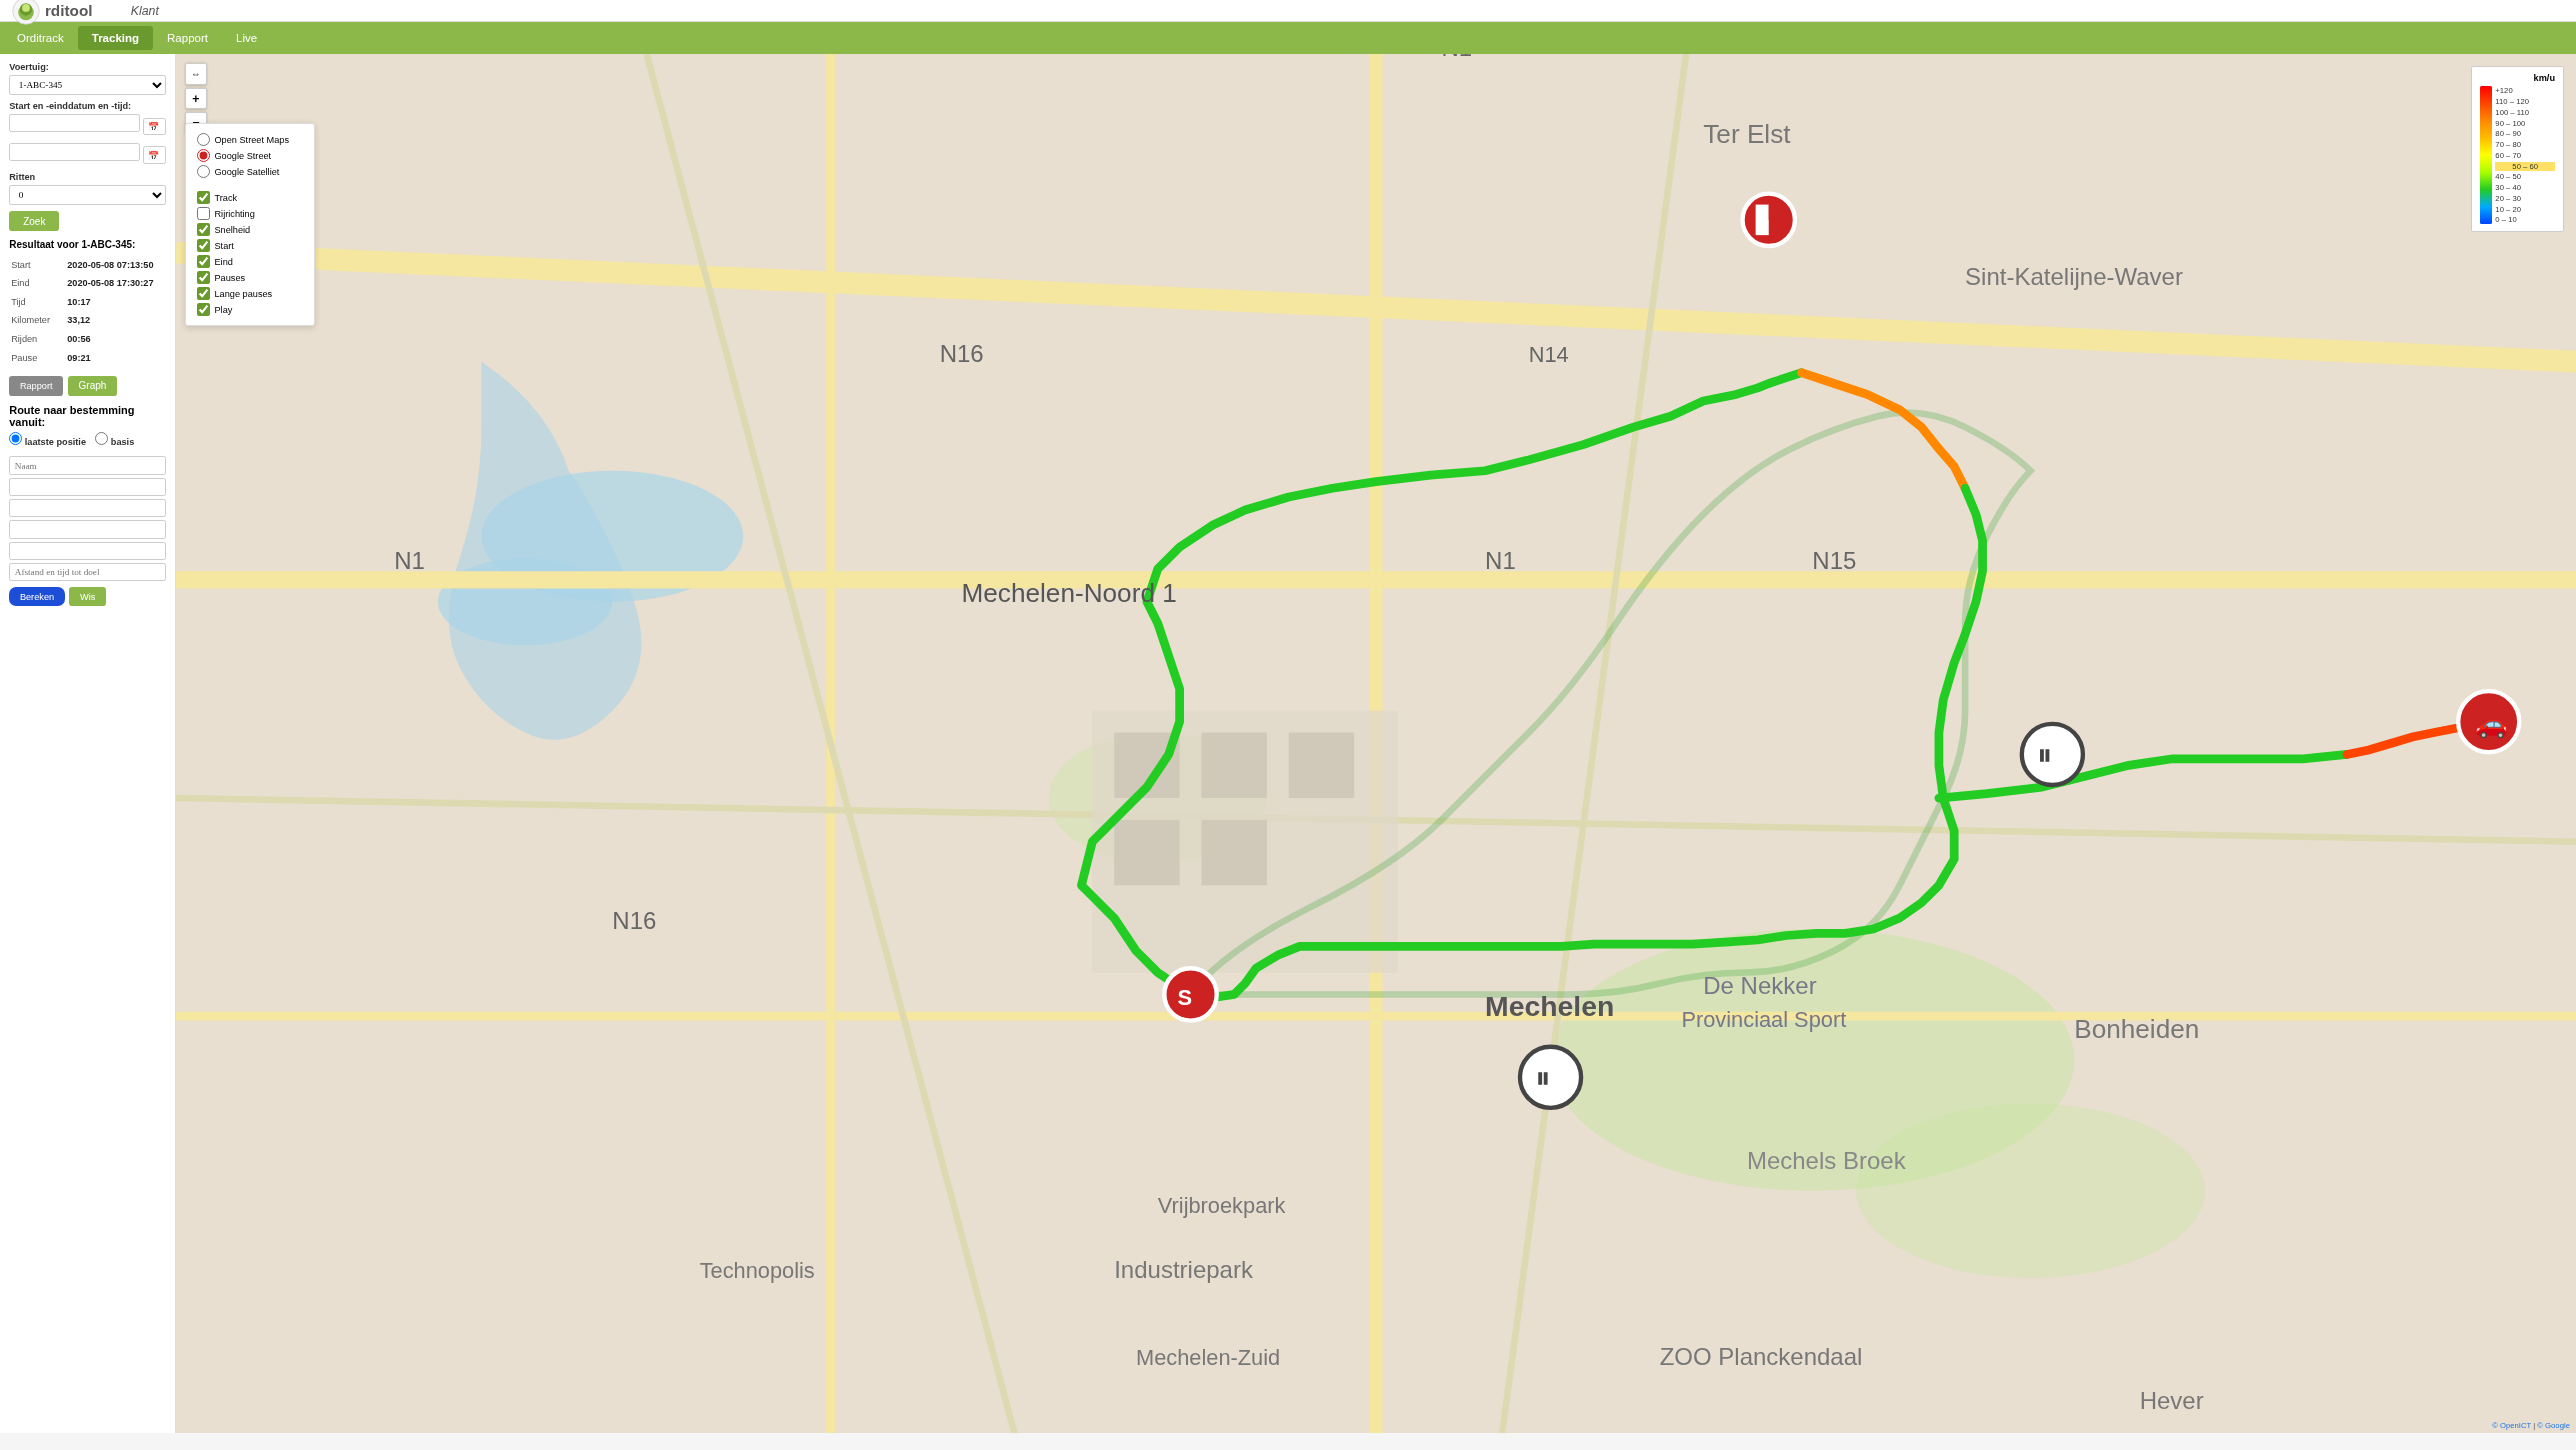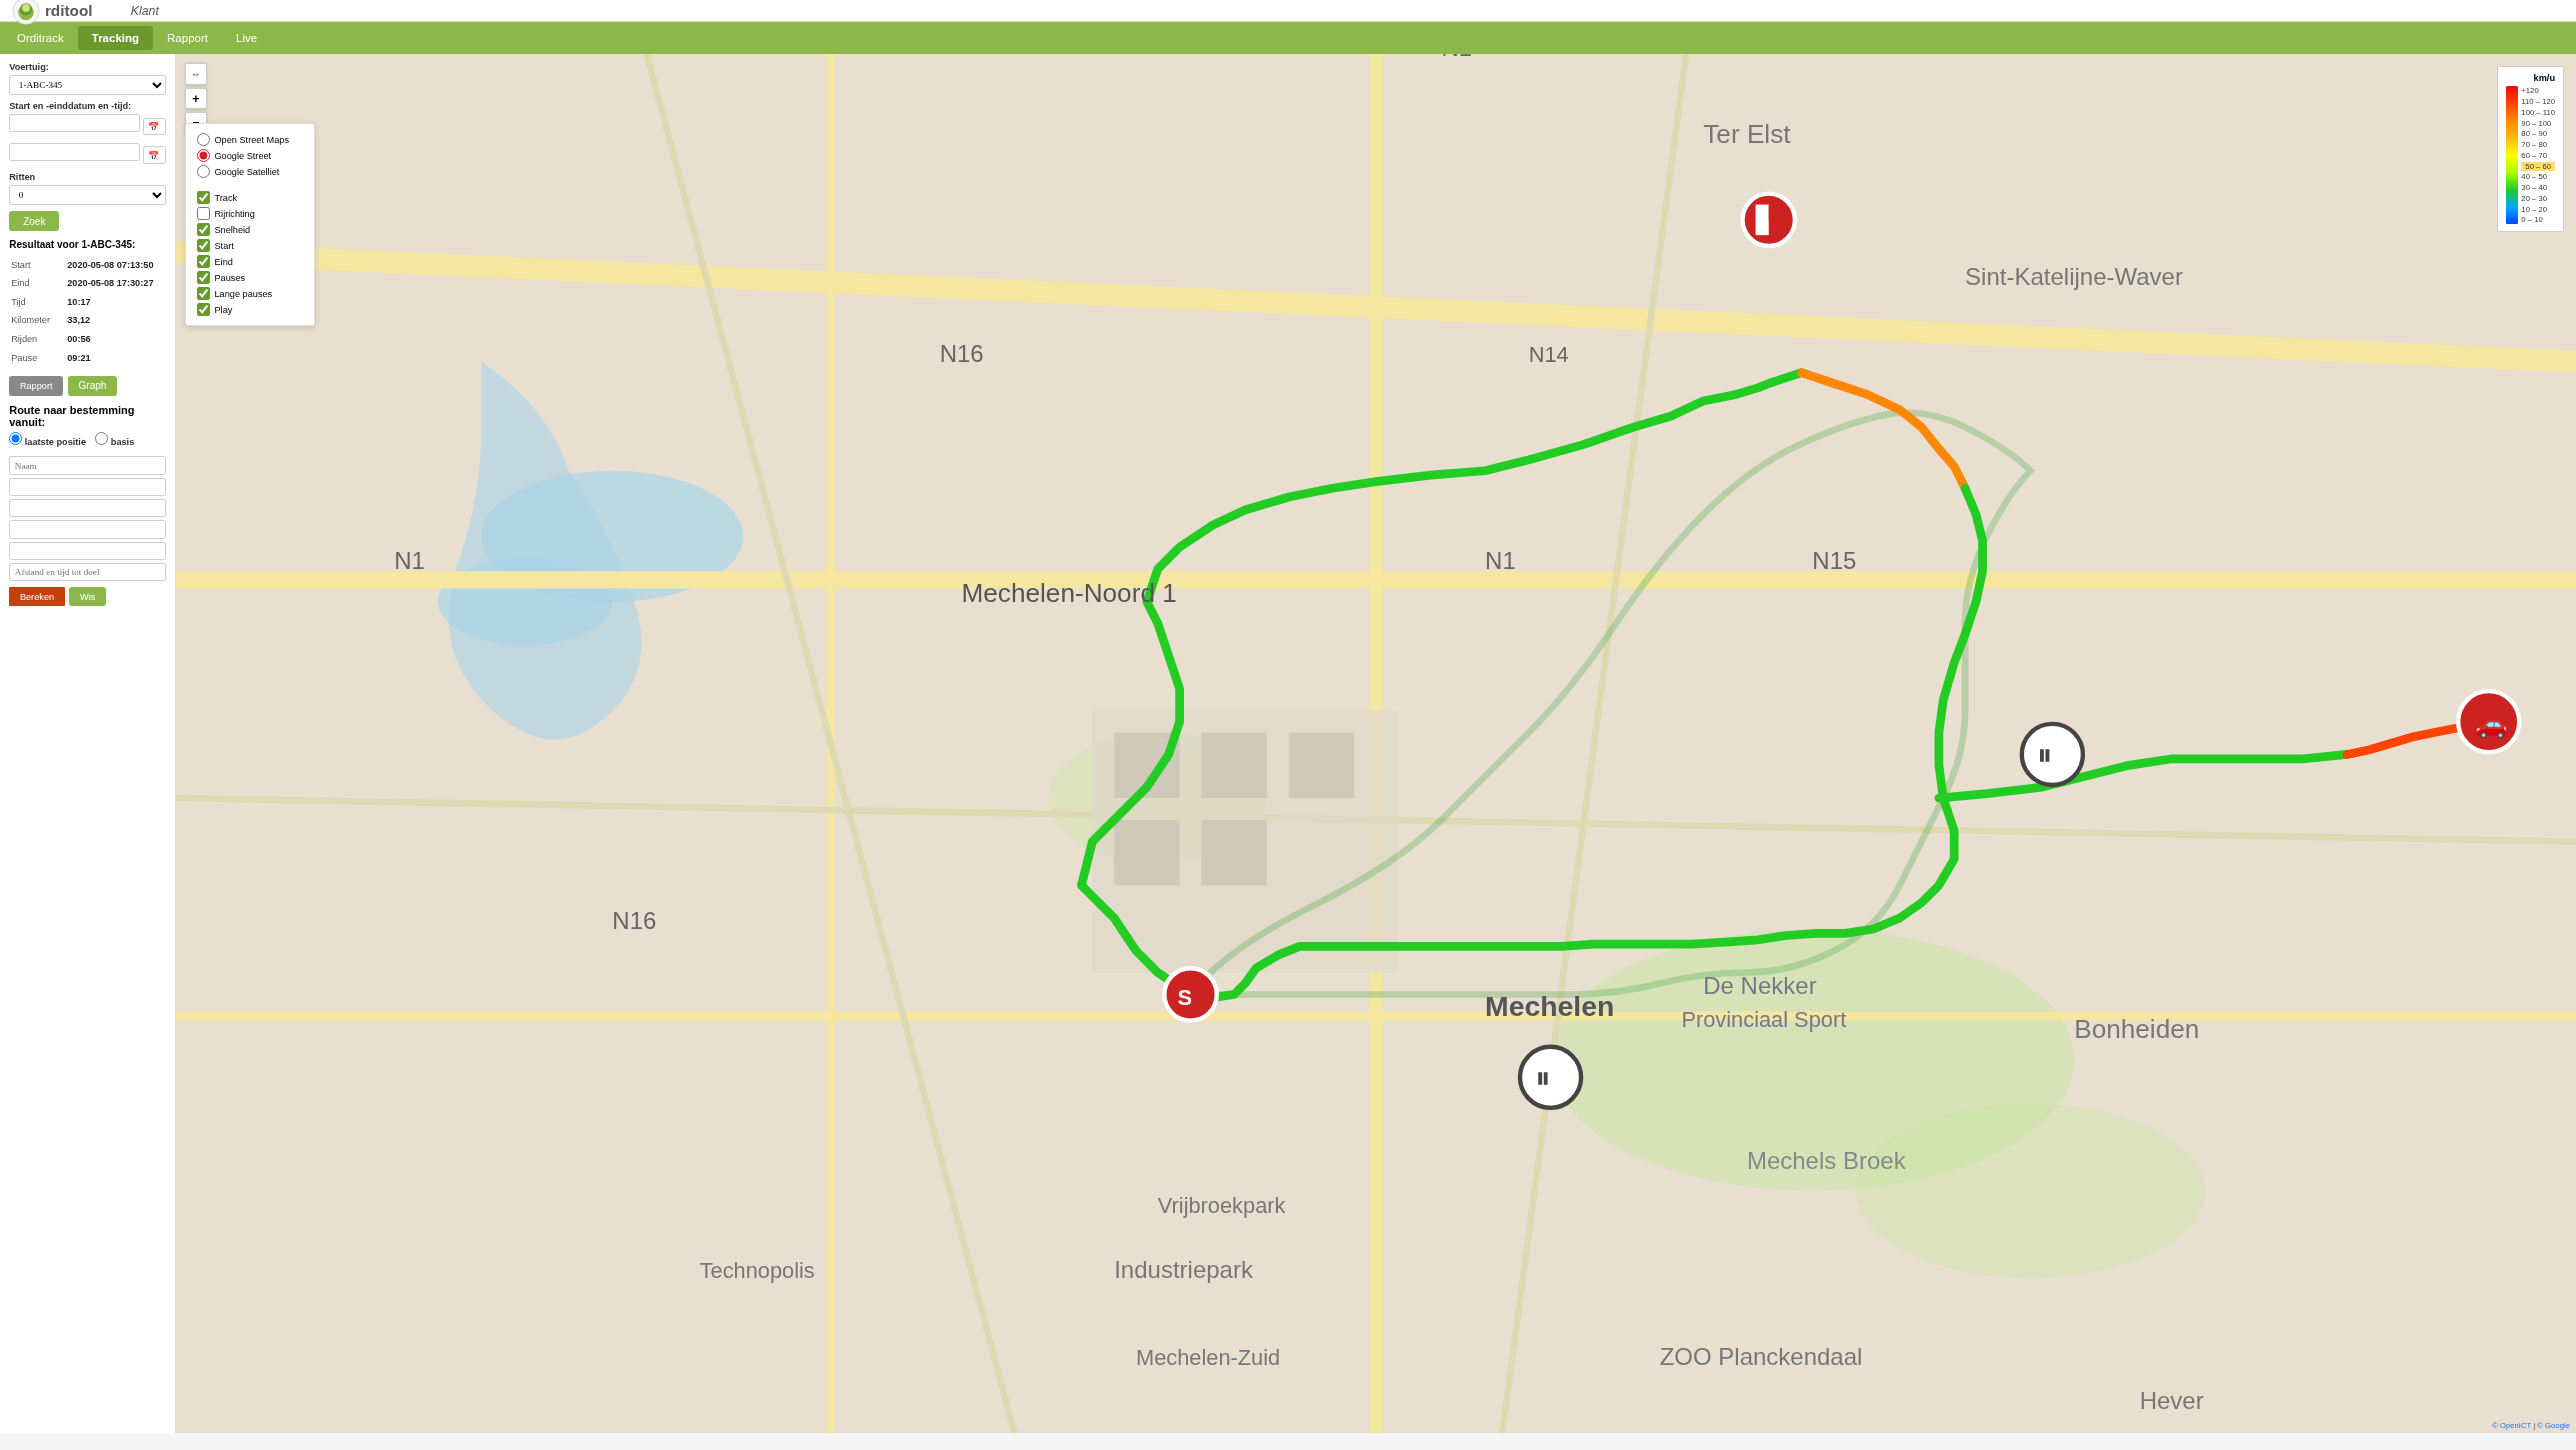--- a/index.html
+++ b/index.html
@@ -42,21 +42,21 @@
     .btn-graph { background: #8cb84a; color: white; border: none; border-radius: 3.1px; padding: 4.6px 10.7px; font-size: 10px; cursor: pointer; }
 
     .route-title { font-size: 11px; font-weight: bold; margin-bottom: 4.6px; }
     .radio-row { display: flex; gap: 9.2px; margin-bottom: 6.1px; font-size: 9.2px; }
     .route-inputs input[type="text"] {
       width: 100%; border: 0.8px solid #ccc; border-radius: 2.3px; padding: 3.1px 4.6px; font-size: 9.2px; margin-bottom: 3.1px; background: white;
     }
     .route-inputs input[placeholder="Afstand en tijd tot doel"] { color: #aaa; }
 
     .btn-row2 { display: flex; gap: 4.6px; margin-top: 3.1px; }
-    .btn-bereken { background: #c2410c; color: white; border: none; border-radius: 1px; padding: 4.6px 10.7px; font-size: 9.2px; cursor: pointer; }
+    .btn-bereken { background: #1d4ed8; color: white; border: none; border-radius: 7px; padding: 4.6px 10.7px; font-size: 9.2px; cursor: pointer; }
     .btn-wis { background: #8cb84a; color: white; border: none; border-radius: 3.1px; padding: 4.6px 10.7px; font-size: 9.2px; cursor: pointer; }
 
     
     .map-area { flex: 1; position: relative; overflow: hidden; background: #e8e0d8; }
 
     
     .map-controls { position: absolute; top: 9.2px; left: 9.2px; z-index: 10; display: flex; flex-direction: column; gap: 3.1px; }
     .map-btn { background: white; border: 0.8px solid #ccc; border-radius: 2.3px; width: 21.5px; height: 21.5px; display: flex; align-items: center; justify-content: center; cursor: pointer; font-size: 12.3px; font-weight: bold; box-shadow: 0 0.8px 2.3px rgba(0,0,0,0.2); }
     .map-btn.arrow { font-size: 9.2px; }
 
@@ -330,21 +330,21 @@
       <div class="legend-bar">
         <div class="legend-gradient" style="background: linear-gradient(to bottom, #ff0000, #ff4400, #ff8800, #ffbb00, #ffff00, #aaff00, #22cc22, #00aaff, #0044ff);"></div>
         <div class="legend-labels">
           <span>+120</span>
           <span>110 – 120</span>
           <span>100 – 110</span>
           <span>90 – 100</span>
           <span>80 – 90</span>
           <span>70 – 80</span>
           <span>60 – 70</span>
-          <span style="background:#ffe066;padding:0 4px;">50 – 60</span>
+          <span style="background:#ffe066;padding:0 17px;">50 – 60</span>
           <span>40 – 50</span>
           <span>30 – 40</span>
           <span>20 – 30</span>
           <span>10 – 20</span>
           <span>0 – 10</span>
         </div>
       </div>
     </div>
 
     <div class="copyright">

